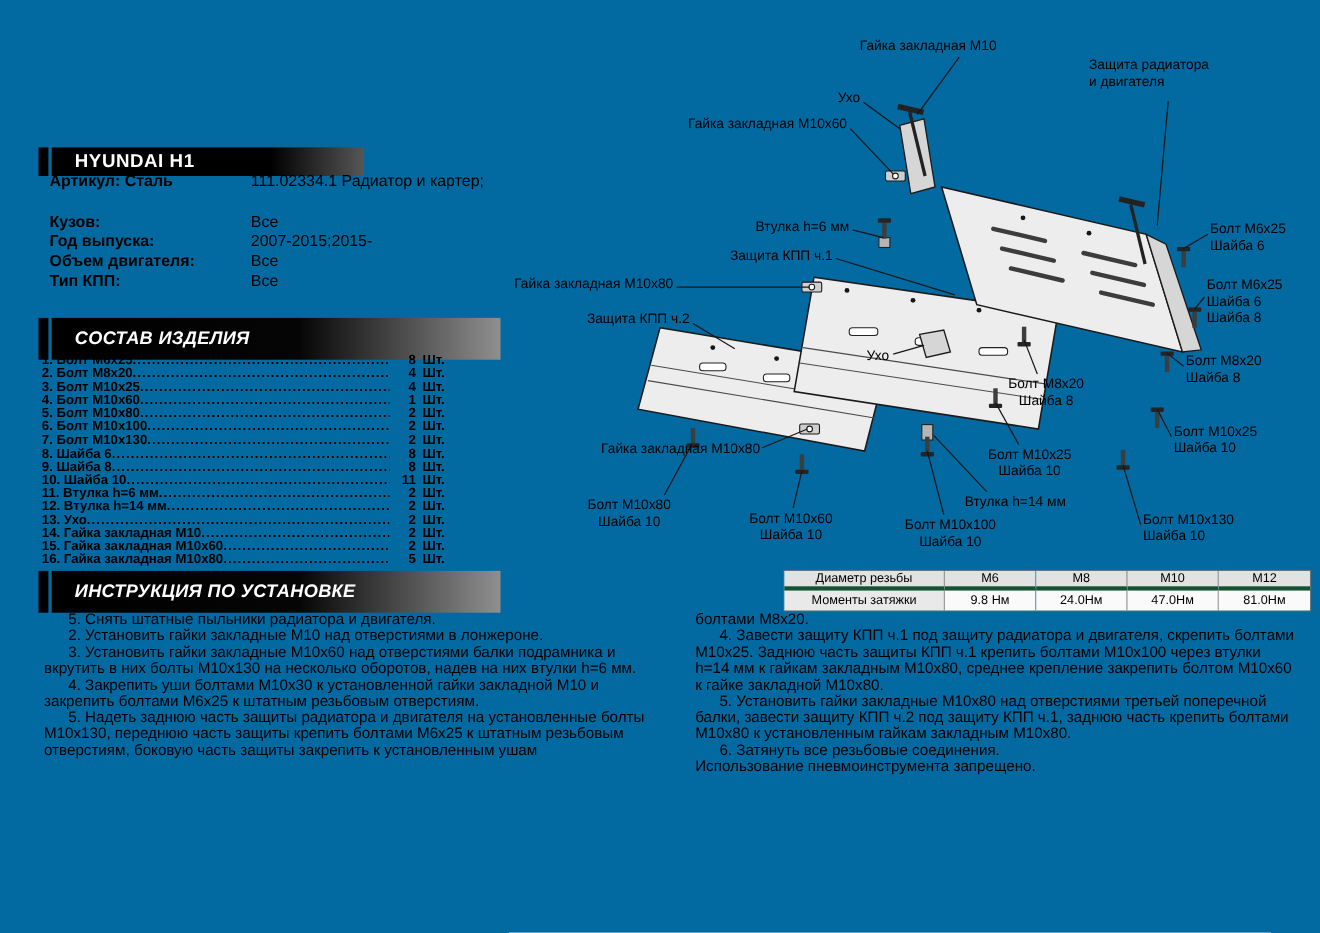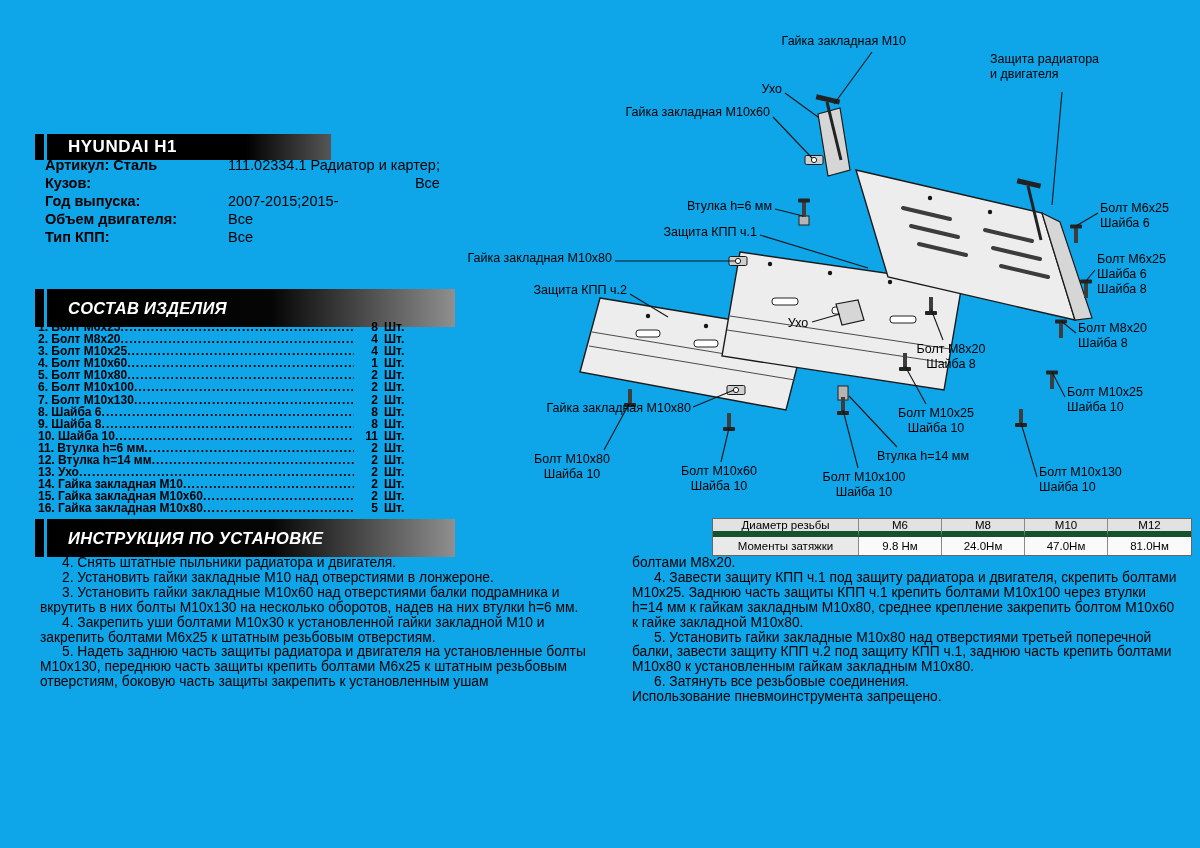--- a/index.html
+++ b/index.html
@@ -1,18 +1,18 @@
 <!DOCTYPE html>
 <html><head>
 <meta charset="utf-8">
 <style>
   * { margin:0; padding:0; box-sizing:border-box; }
   html,body { background:#fff; }
   body { width:1200px; height:848px; font-family:"Liberation Sans","DejaVu Sans",sans-serif; color:#000; }
-  .page { position:relative; width:1200px; height:848px; background:#0ea5e9; overflow:hidden; }
+  .page { position:relative; width:1200px; height:848px; background:#0369a1; overflow:hidden; }
 
   
   .diagram-svg { position:absolute; left:0; top:0; width:1200px; height:848px; pointer-events:none; }
   .plate { fill:#ededed; stroke:#1a1a1a; stroke-width:1.4; }
   .plate-dark { fill:#d6d6d6; stroke:#1a1a1a; stroke-width:1.2; }
   .slot { stroke:#3c3c3c; stroke-width:4; stroke-linecap:round; }
   .slot-hole { fill:#fff; stroke:#222; stroke-width:1; }
   .band { stroke:#4a4a4a; stroke-width:1; fill:none; }
   .pin { stroke:#222; stroke-width:3; }
   .pin-head { fill:#222; }
@@ -37,36 +37,36 @@
   #instr-bar { top:519px; }
   .bar-accent { width:9px; background:#000; }
   .bar-main { flex:1; margin-left:3px; color:#fff; font-weight:bold; display:flex; align-items:center; padding-left:21px;
               background:linear-gradient(90deg,#000 0%,#050505 55%,#8f8f8f 100%); }
   .brand-main { font-size:17px; letter-spacing:.5px; font-style:normal;
               background:linear-gradient(90deg,#000 0%,#000 70%,#565656 100%); }
   .section-bar .bar-main { font-size:16.5px; font-style:italic; letter-spacing:.3px; }
 
   .specs { position:absolute; left:45px; top:156px; font-size:14.5px; }
   .spec-row { display:flex; line-height:18px; white-space:nowrap; }
-  .spec-row.gap { margin-top:0;justify-content:space-between; }
+  .spec-row.gap { margin-top:19px; }
   .spec-label { width:183px; font-weight:bold; flex:none; }
 
   
   .parts-list { position:absolute; left:38px; top:321px; width:374px; font-size:12px; }
   .part-row { display:flex; align-items:flex-start; line-height:12.1px; white-space:nowrap;font-weight:bold; }
   .p-name { flex:none; }
   .p-dots { flex:1; overflow:hidden; letter-spacing:1px; }
   .p-qty { width:24px; text-align:right; flex:none; }
   .p-unit { width:34px; padding-left:6px; flex:none; }
 
   
   .torque { position:absolute; left:712px; top:518px; display:grid;
             grid-template-columns:146px 83px 83px 83px 83px; border:1px solid #666; font-size:11.5px; }
   .torque .cell { height:18px; display:flex; align-items:center; justify-content:center;
-                  border-right:1px solid #8a8a8a; border-bottom:6px solid #14532d; background:#fafafa; }
+                  border-right:1px solid #8a8a8a; border-bottom:4px solid #14532d; background:#fafafa; }
   .torque .cell:nth-child(5n) { border-right:none; }
   .torque .cell:nth-child(n+6) { border-bottom:none; }
   .torque .cell.head { background:#e2e2e2; }
   .torque .cell.head2 { background:#e9e9e9; }
 
   
   .instr-col { position:absolute; top:556px; font-size:13.8px; line-height:14.9px; }
   #instr-left { left:40px; width:568px; }
   #instr-right { left:632px; width:548px; }
   .instr-col p { margin:0; }
@@ -413,21 +413,21 @@
       <div class="cell">24.0Нм</div>
       <div class="cell">47.0Нм</div>
       <div class="cell">81.0Нм</div>
     </div>
 
   <div class="section-bar" id="instr-bar">
     <div class="bar-accent"></div>
     <div class="bar-main">ИНСТРУКЦИЯ ПО УСТАНОВКЕ</div>
   </div>
   <div id="instr-left" class="instr-col">
-      <p class="indent">4. Снять штатные пыльники радиатора и двигателя.</p>
+      <p class="indent">5. Снять штатные пыльники радиатора и двигателя.</p>
       <p class="indent">2. Установить гайки закладные М10 над отверстиями в лонжероне.</p>
       <p class="indent">3. Установить гайки закладные М10х60 над отверстиями балки подрамника и вкрутить в них болты М10х130 на несколько оборотов, надев на них втулки h=6 мм.</p>
       <p class="indent">4. Закрепить уши болтами М10х30 к установленной гайки закладной М10 и закрепить болтами М6х25 к штатным резьбовым отверстиям.</p>
       <p class="indent">5. Надеть заднюю часть защиты радиатора и двигателя на установленные болты М10х130, переднюю часть защиты крепить болтами М6х25 к штатным резьбовым отверстиям, боковую часть защиты закрепить к установленным ушам</p>
     </div>
   <div id="instr-right" class="instr-col">
       <p>болтами М8х20.</p>
       <p class="indent">4. Завести защиту КПП ч.1 под защиту радиатора и двигателя, скрепить болтами М10х25. Заднюю часть защиты КПП ч.1 крепить болтами М10х100 через втулки h=14 мм к гайкам закладным М10х80, среднее крепление закрепить болтом М10х60 к гайке закладной М10х80.</p>
       <p class="indent">5. Установить гайки закладные М10х80 над отверстиями третьей поперечной балки, завести защиту КПП ч.2 под защиту КПП ч.1, заднюю часть крепить болтами М10х80 к установленным гайкам закладным М10х80.</p>
       <p class="indent">6. Затянуть все резьбовые соединения.</p>

